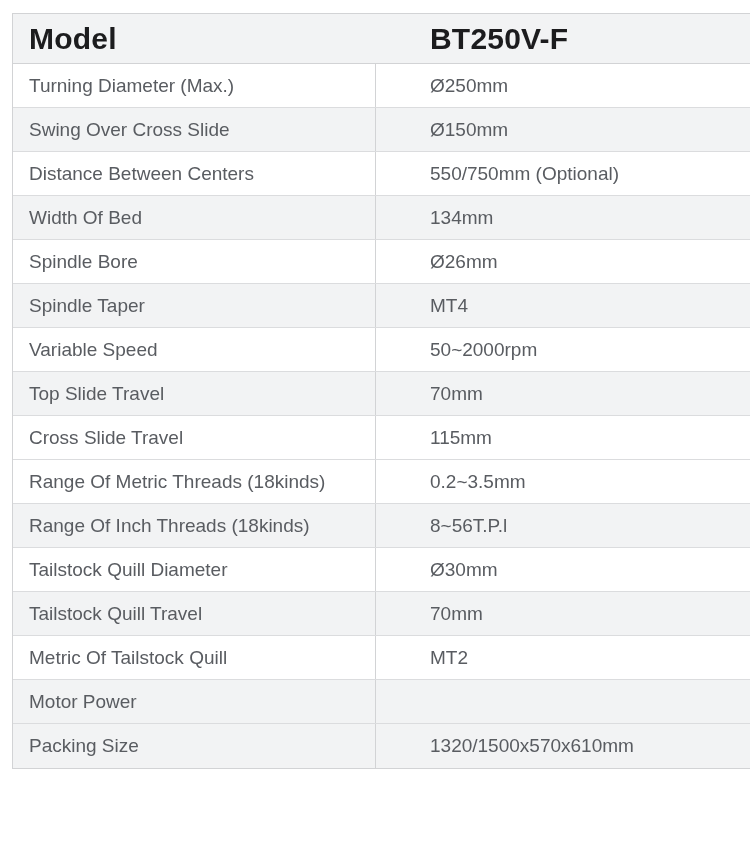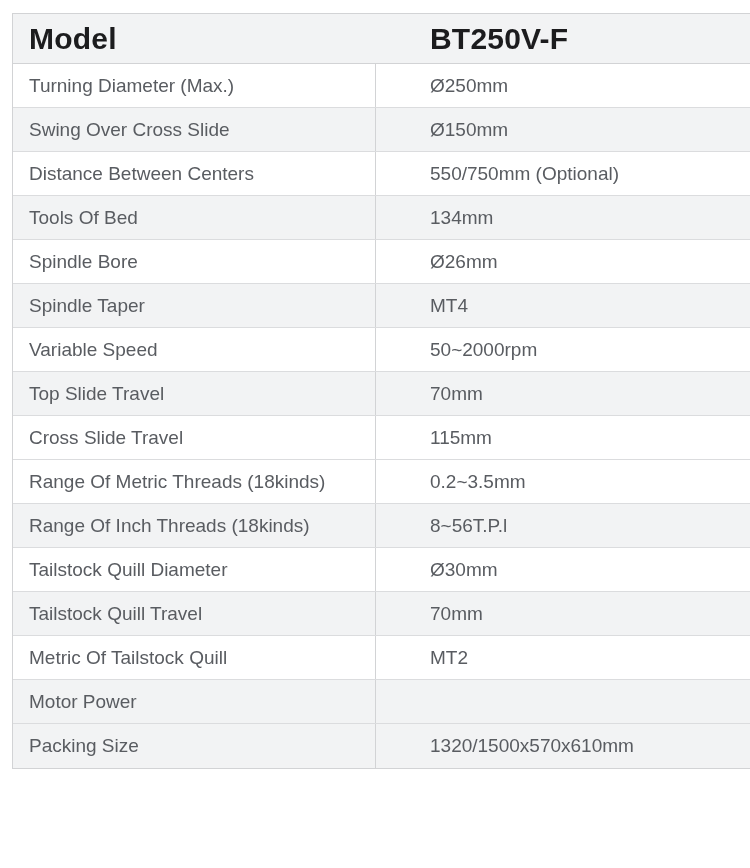--- a/index.html
+++ b/index.html
@@ -84,21 +84,21 @@
       </div>
       <div class="row striped">
         <div class="cell label">Swing Over Cross Slide</div>
         <div class="cell value">Ø150mm</div>
       </div>
       <div class="row">
         <div class="cell label">Distance Between Centers</div>
         <div class="cell value">550/750mm (Optional)</div>
       </div>
       <div class="row striped">
-        <div class="cell label">Tools Of Bed</div>
+        <div class="cell label">Width Of Bed</div>
         <div class="cell value">134mm</div>
       </div>
       <div class="row">
         <div class="cell label">Spindle Bore</div>
         <div class="cell value">Ø26mm</div>
       </div>
       <div class="row striped">
         <div class="cell label">Spindle Taper</div>
         <div class="cell value">MT4</div>
       </div>

